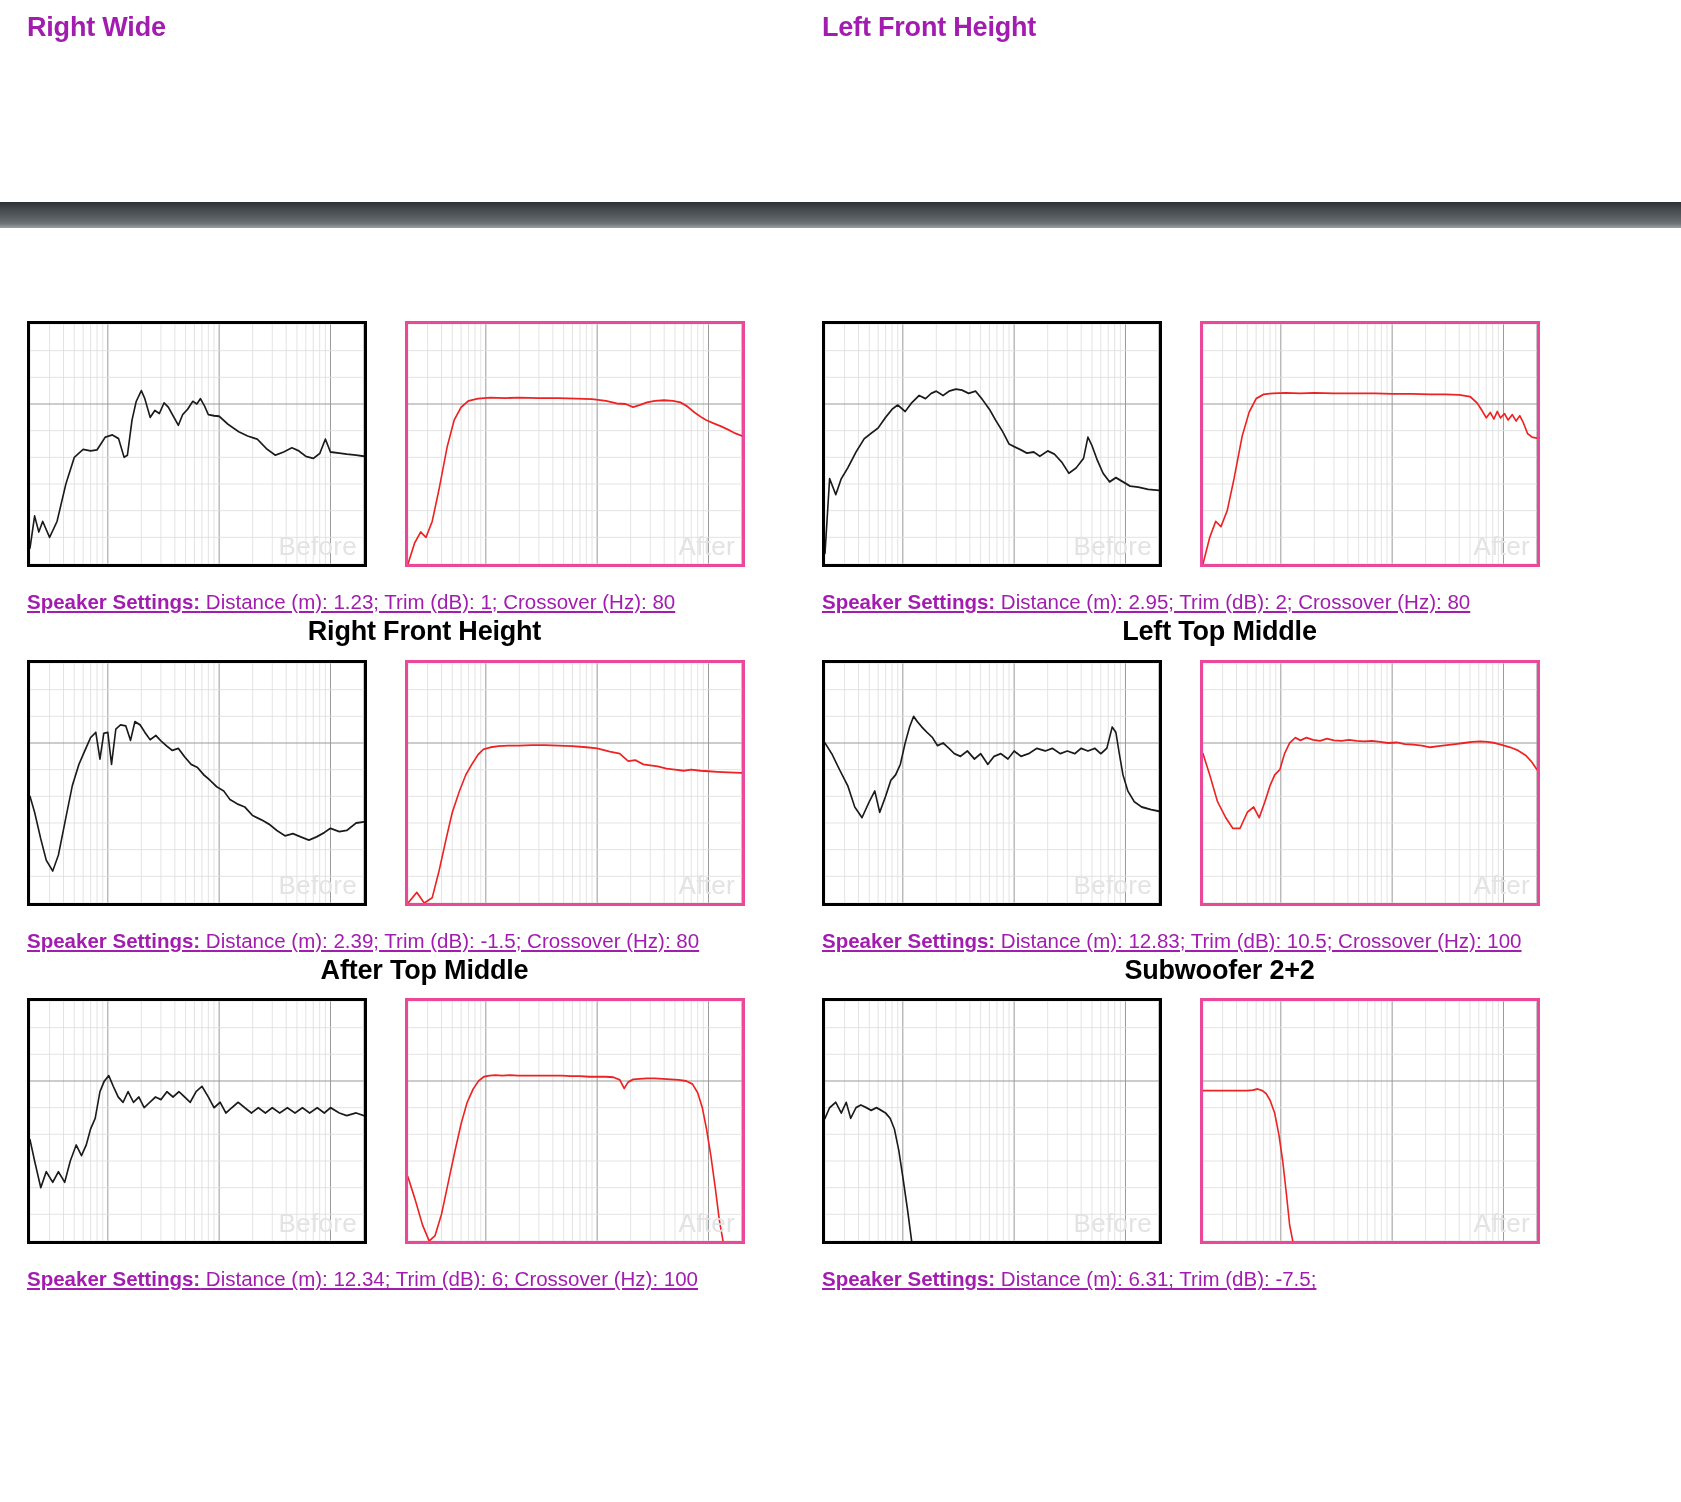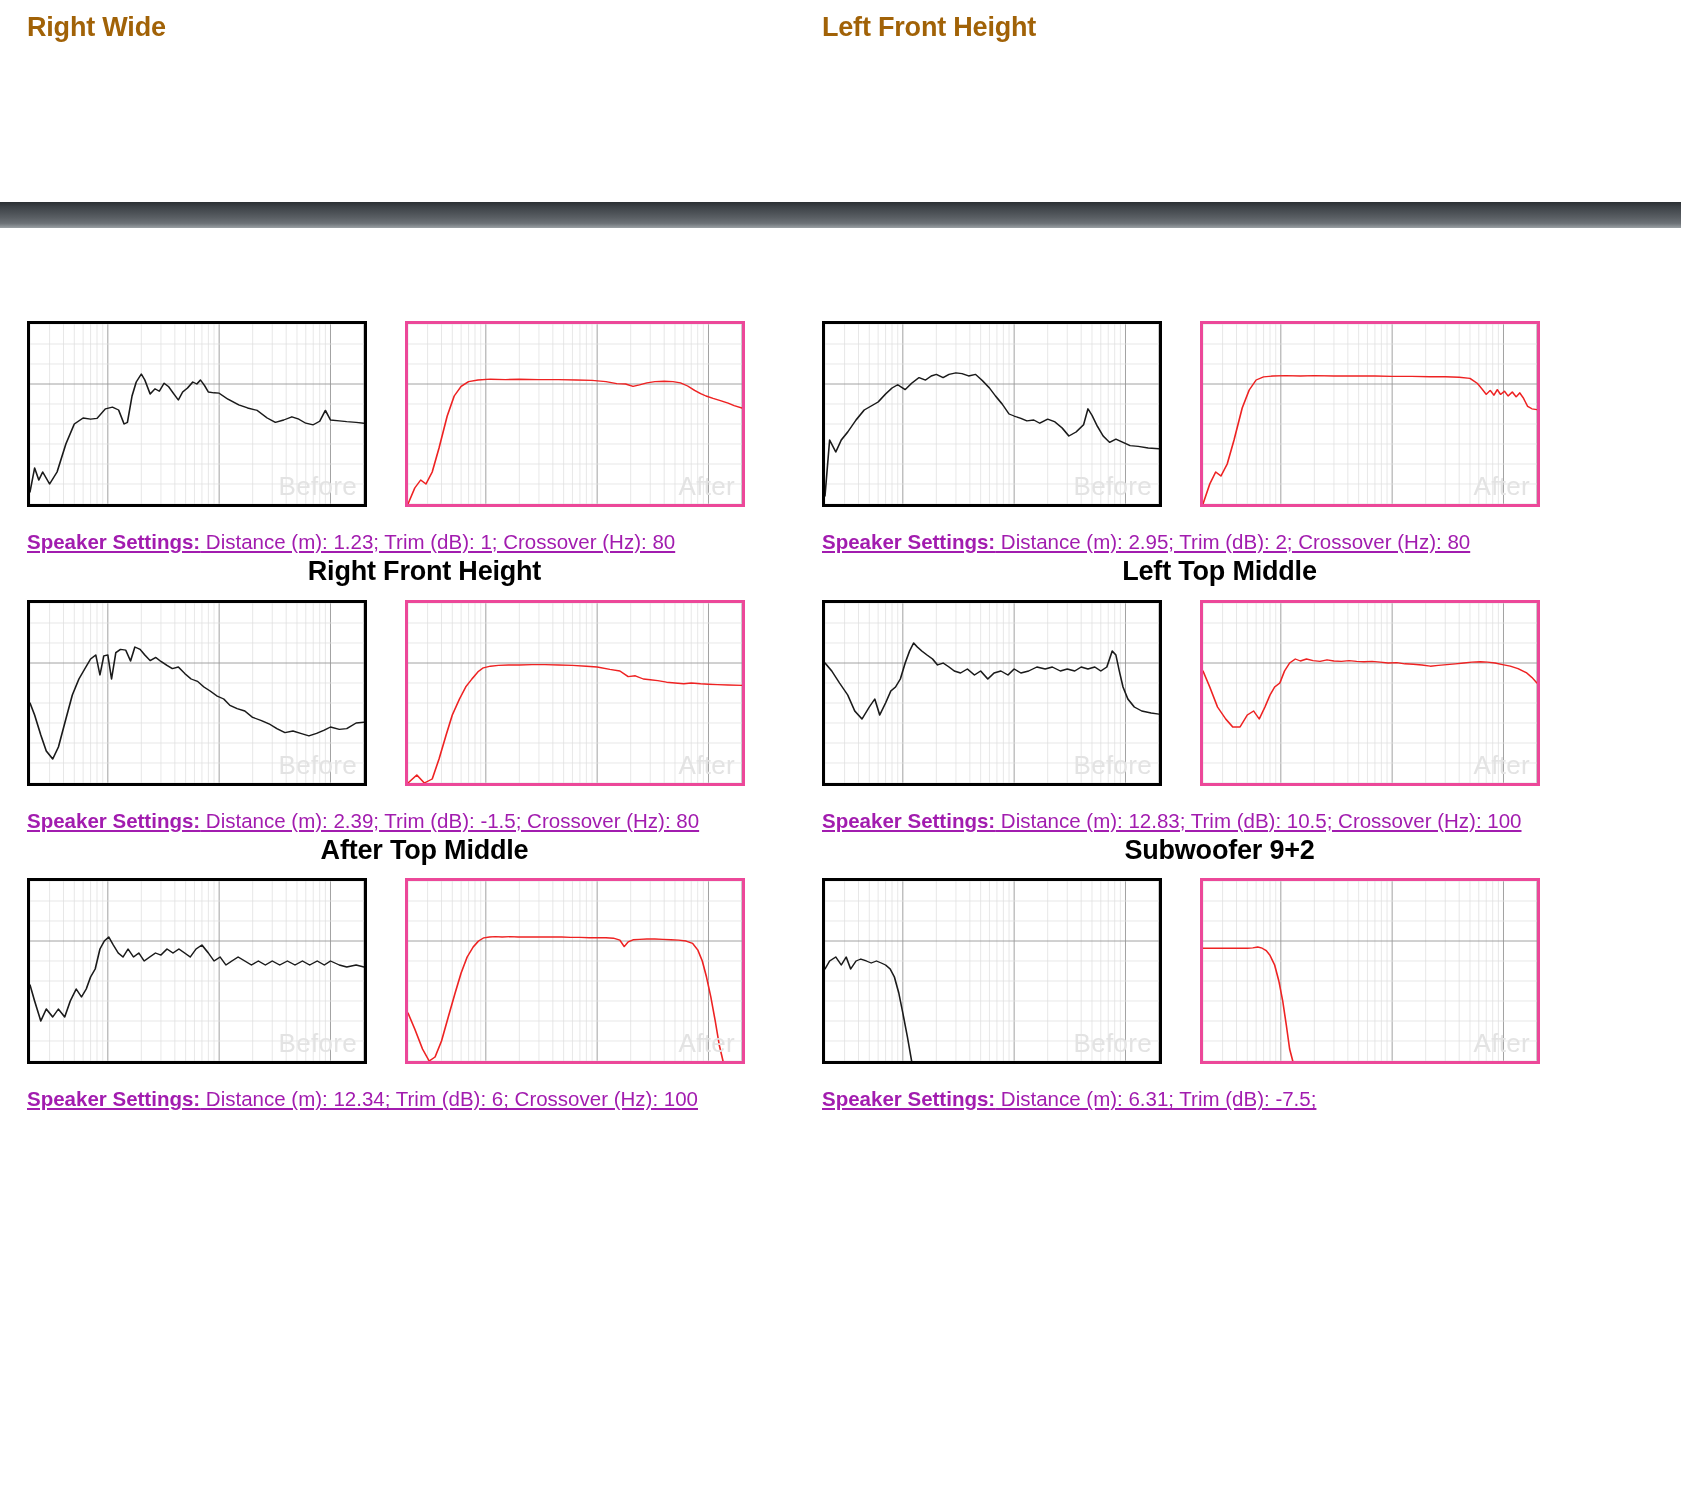--- a/index.html
+++ b/index.html
@@ -20,21 +20,21 @@
   .page-top {
     position: relative;
     height: 202px;
     background: #ffffff;
   }
   .top-title {
     position: absolute;
     font-size: 27px;
     font-weight: bold;
     letter-spacing: -0.2px;
-    color: #a16207;
+    color: #a21caf;
     white-space: nowrap;
   }
   .top-title.left  { left: 27px;  top: 12px; }
   .top-title.right { left: 822px; top: 12px; }
 
   
   .page-break-bar {
     height: 26px;
     width: 100%;
     background: linear-gradient(to bottom,
@@ -72,21 +72,21 @@
   .cell-title.blank {
     visibility: hidden;
   }
   .charts-row {
     display: flex;
     gap: 38px;
   }
   .chart-box {
     position: relative;
     width: 340px;
-    height: 186px;
+    height: 246px;
     background: #ffffff;
     box-sizing: border-box;
   }
   .chart-box.before { border: 3px solid #000000; }
   .chart-box.after  { border: 3px solid #ec4899; }
   .chart-box svg {
     display: block;
     width: 100%;
     height: 100%;
   }
@@ -617,21 +617,21 @@
     <polyline points="0.00,155.47 6.76,174.31 14.51,197.87 21.19,212.00 27.06,207.29 33.51,188.44 40.27,160.18 47.12,131.91 53.12,108.36 59.17,89.51 65.18,77.73 70.53,70.67 75.84,66.90 81.54,65.96 87.43,65.48 94.09,65.96 102.03,65.48 110.11,65.96 118.09,65.96 126.73,65.96 135.55,65.96 144.85,65.96 153.66,65.96 162.81,66.43 171.91,66.43 181.29,66.90 189.15,66.90 197.97,66.90 205.42,67.37 211.88,69.72 216.21,77.26 220.19,71.61 225.03,69.25 231.48,68.78 238.94,68.31 246.88,68.31 254.96,68.78 262.94,69.25 270.69,69.72 278.15,70.67 284.60,73.49 289.70,81.03 294.30,94.22 298.51,113.07 302.84,136.62 307.24,164.89 311.27,193.16 315.00,212.00" fill="none" stroke="#ee2222" stroke-width="1.6" stroke-linejoin="round" stroke-linecap="round"></polyline>
   </svg>
         <span class="watermark">After</span>
       </div>
     </div>
     <div class="settings">
       <b>Speaker Settings:</b><span> Distance (m): 12.34; Trim (dB): 6; Crossover (Hz): 100</span>
     </div>
   </div>
       <div class="cell">
-    <h2 class="cell-title">Subwoofer 9+2</h2>
+    <h2 class="cell-title">Subwoofer 2+2</h2>
     <div class="charts-row">
       <div class="chart-box before">
         <svg viewBox="0 0 334 212" preserveAspectRatio="none" xmlns="http://www.w3.org/2000/svg">
     <rect x="0" y="0" width="334" height="212" fill="#ffffff"></rect>
     <line x1="0.00" y1="0" x2="0.00" y2="212" stroke="#dedede" stroke-width="0.8"></line>
               <line x1="19.60" y1="0" x2="19.60" y2="212" stroke="#dedede" stroke-width="0.8"></line>
               <line x1="33.51" y1="0" x2="33.51" y2="212" stroke="#dedede" stroke-width="0.8"></line>
               <line x1="44.30" y1="0" x2="44.30" y2="212" stroke="#dedede" stroke-width="0.8"></line>
               <line x1="53.12" y1="0" x2="53.12" y2="212" stroke="#dedede" stroke-width="0.8"></line>
               <line x1="60.57" y1="0" x2="60.57" y2="212" stroke="#dedede" stroke-width="0.8"></line>

